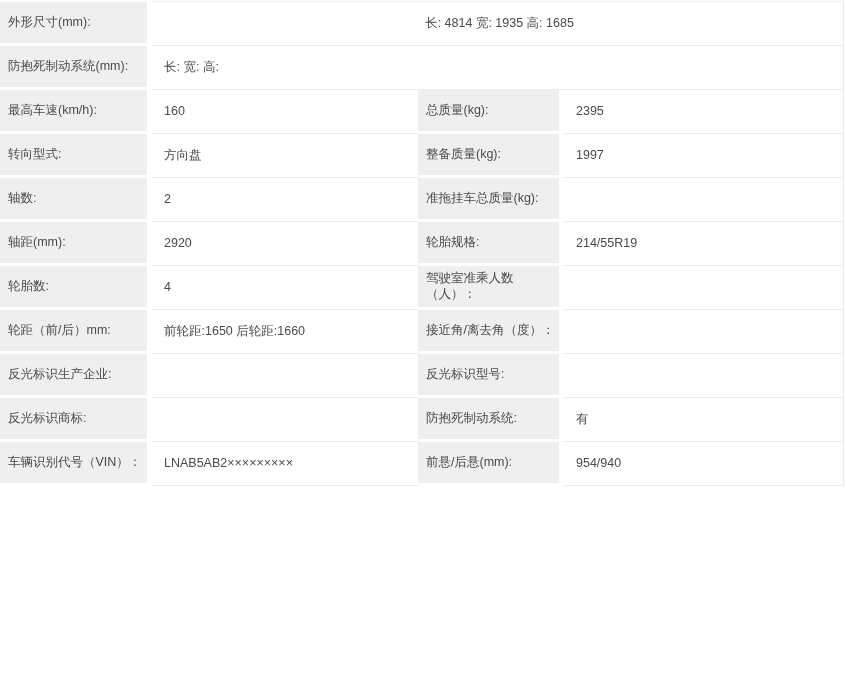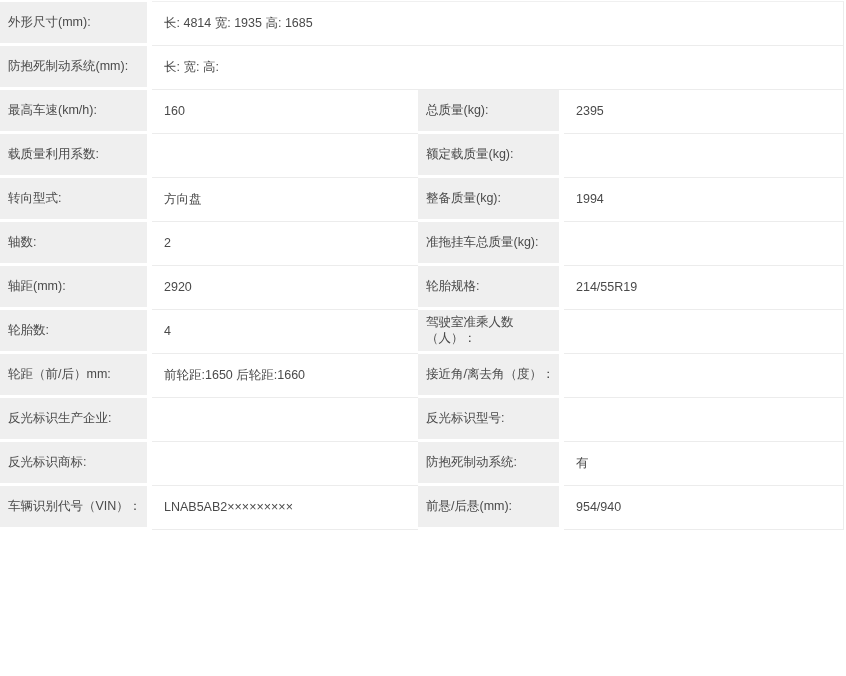--- a/index.html
+++ b/index.html
@@ -36,21 +36,21 @@
     padding: 4px 3px 4px 8px;
   }
   td.val {
     background: #ffffff;
     border-bottom: 1px solid #ececec;
     padding: 4px 8px 4px 12px;
     word-break: break-all;
   }
   tr.h33 td { height: 33px; }
   tr.h45 td { height: 45px; }
-  tr:first-child td.val { border-top: 1px solid #f0f0f0; }
+  tr:first-child td.val { border-top: 1px solid #f0f0f0; text-align: center; }
   tr:first-child td.lbl { border-top: 1px solid #ffffff; }
   td.val:last-child { border-right: 1px solid #ececec; }
 </style>
 </head>
 <body>
 
 <div class="page">
   <table class="spec">
     <colgroup>
       <col style="width:152px">
@@ -67,30 +67,24 @@
         <td class="lbl">防抱死制动系统(mm):</td>
         <td class="val" colspan="3">长: 宽: 高:</td>
       </tr>
       <tr class="h33">
         <td class="lbl">最高车速(km/h):</td>
         <td class="val">160</td>
         <td class="lbl">总质量(kg):</td>
         <td class="val">2395</td>
       </tr>
       <tr class="h33">
-        <td class="lbl">载质量利用系数:</td>
-        <td class="val"></td>
-        <td class="lbl">额定载质量(kg):</td>
-        <td class="val"></td>
-      </tr>
-      <tr class="h33">
         <td class="lbl">转向型式:</td>
         <td class="val">方向盘</td>
         <td class="lbl">整备质量(kg):</td>
-        <td class="val">1994</td>
+        <td class="val">1997</td>
       </tr>
       <tr class="h33">
         <td class="lbl">轴数:</td>
         <td class="val">2</td>
         <td class="lbl">准拖挂车总质量(kg):</td>
         <td class="val"></td>
       </tr>
       <tr class="h33">
         <td class="lbl">轴距(mm):</td>
         <td class="val">2920</td>

